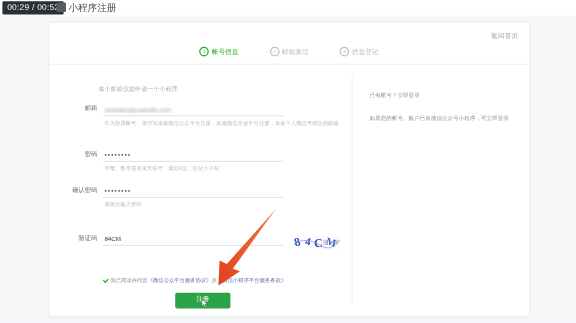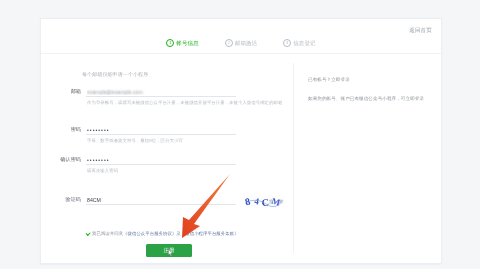--- a/index.html
+++ b/index.html
@@ -314,20 +314,25 @@
     width: 400px;
     height: 1px;
     background: #eceef1;
   }
 </style>
 </head>
 <body>
 
 <div id="root">
 
+  <div class="video-header">
+    <div class="timecode">00:29 / 00:52</div>
+    <div class="video-title-badge"></div>
+    <div class="video-title">小程序注册</div>
+  </div>
 
   <div class="page">
 
     <div class="card">
 
       <a class="back-home">返回首页</a>
 
       <div class="steps">
         <div class="step active">
           <span class="step-num">1</span>

